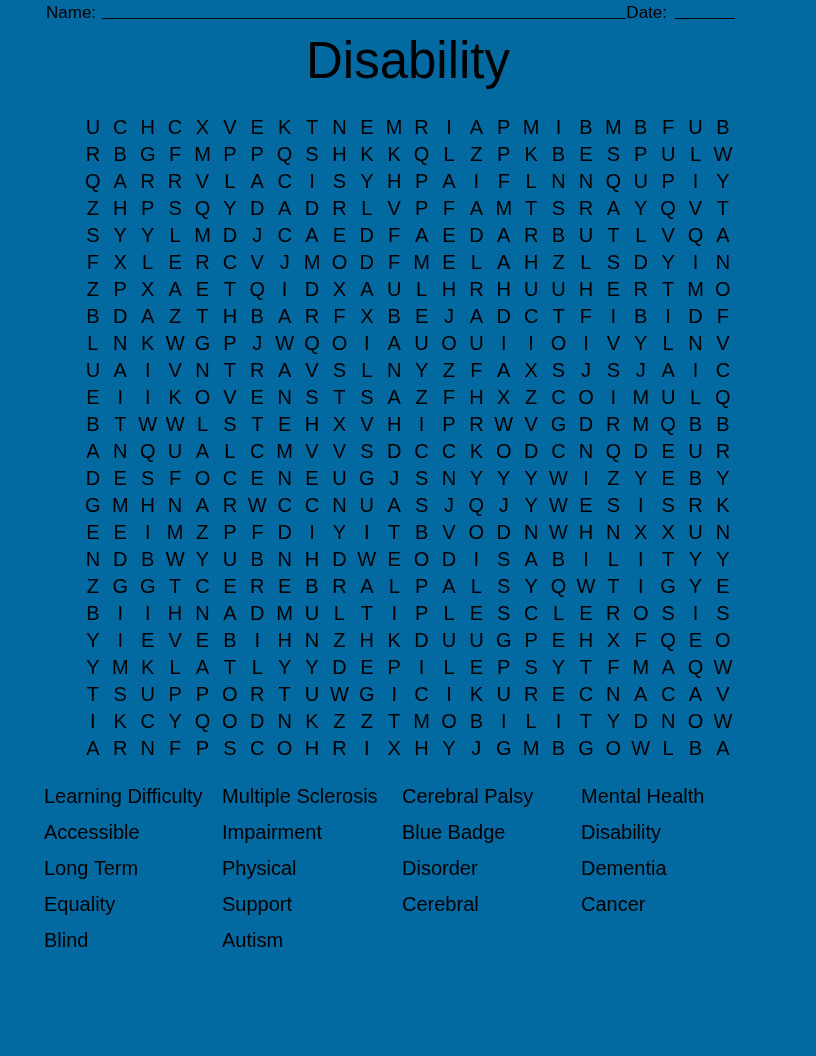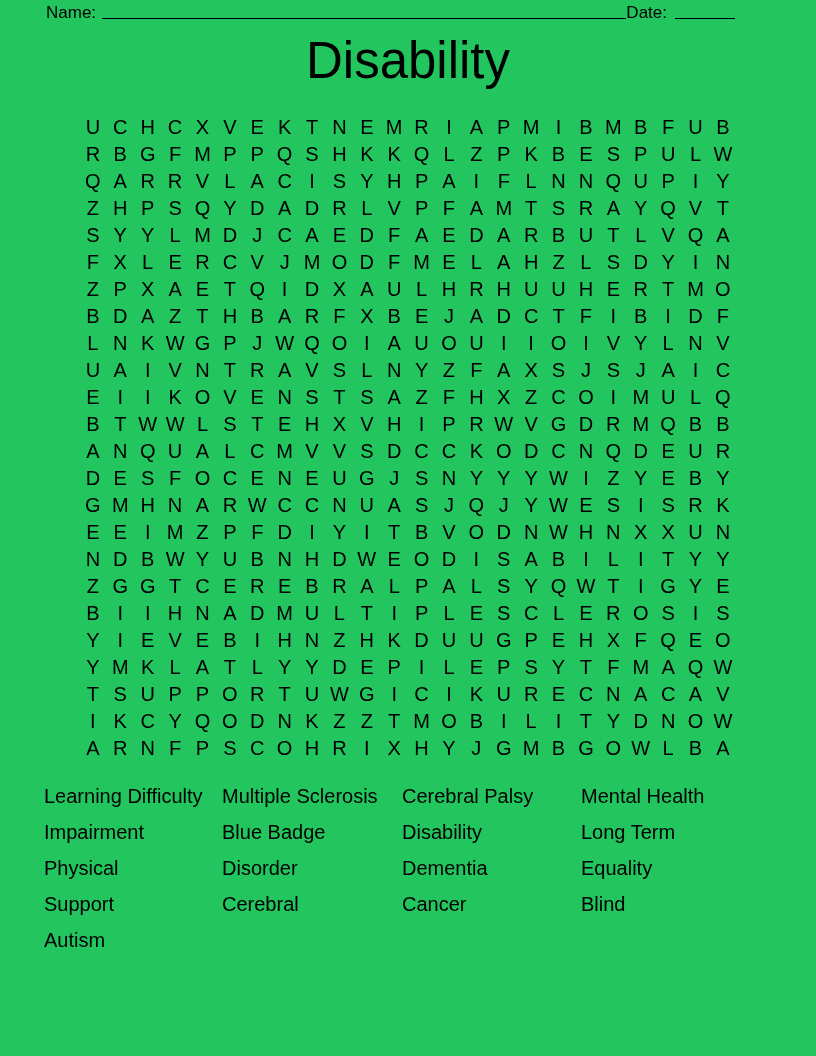--- a/index.html
+++ b/index.html
@@ -1,20 +1,20 @@
 <!DOCTYPE html>
 <html><head>
 <meta charset="utf-8">
 <style>
   html, body { margin: 0; padding: 0; }
   .page {
     position: relative;
     width: 816px;
     height: 1056px;
-    background: #22c55e;
+    background: #0369a1;
     color: #000000;
     font-family: "Liberation Sans", "DejaVu Sans", sans-serif;
     overflow: hidden;
   }
   .header {
     display: flex;
     align-items: flex-start;
     padding: 3px 81px 0 46px;
     height: 22px;
   }
@@ -657,20 +657,21 @@
       <span class="cell">L</span>
       <span class="cell">B</span>
       <span class="cell">A</span>
     </div>
 
   <div class="words">
       <div class="word">Learning Difficulty</div>
       <div class="word">Multiple Sclerosis</div>
       <div class="word">Cerebral Palsy</div>
       <div class="word">Mental Health</div>
+      <div class="word">Accessible</div>
       <div class="word">Impairment</div>
       <div class="word">Blue Badge</div>
       <div class="word">Disability</div>
       <div class="word">Long Term</div>
       <div class="word">Physical</div>
       <div class="word">Disorder</div>
       <div class="word">Dementia</div>
       <div class="word">Equality</div>
       <div class="word">Support</div>
       <div class="word">Cerebral</div>

